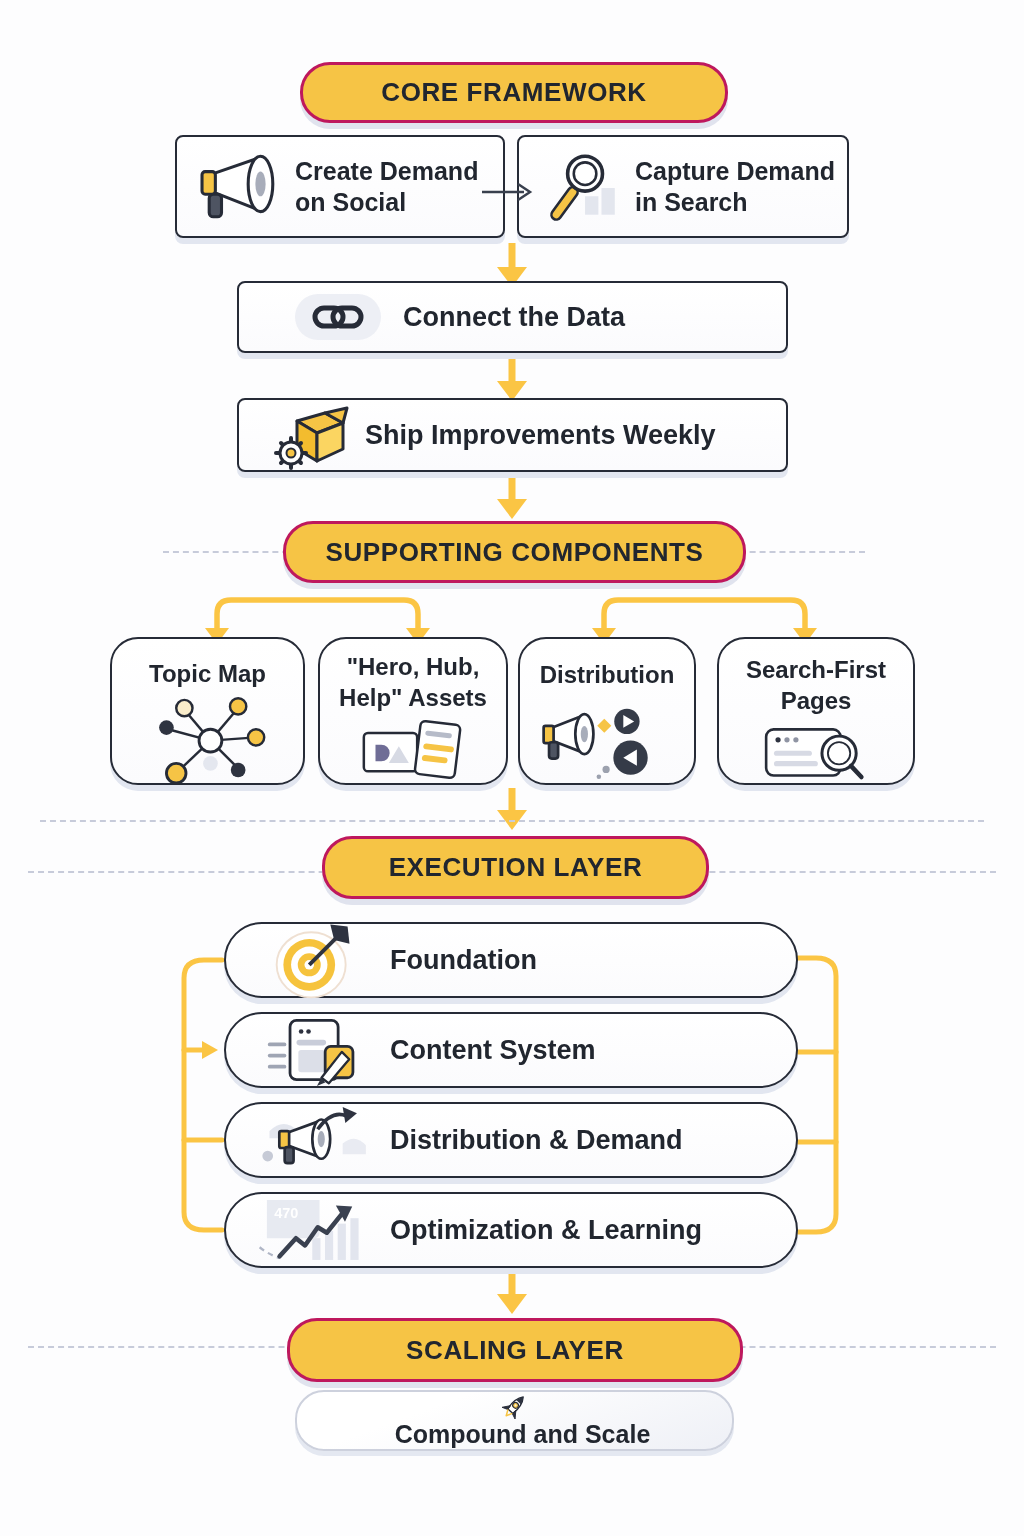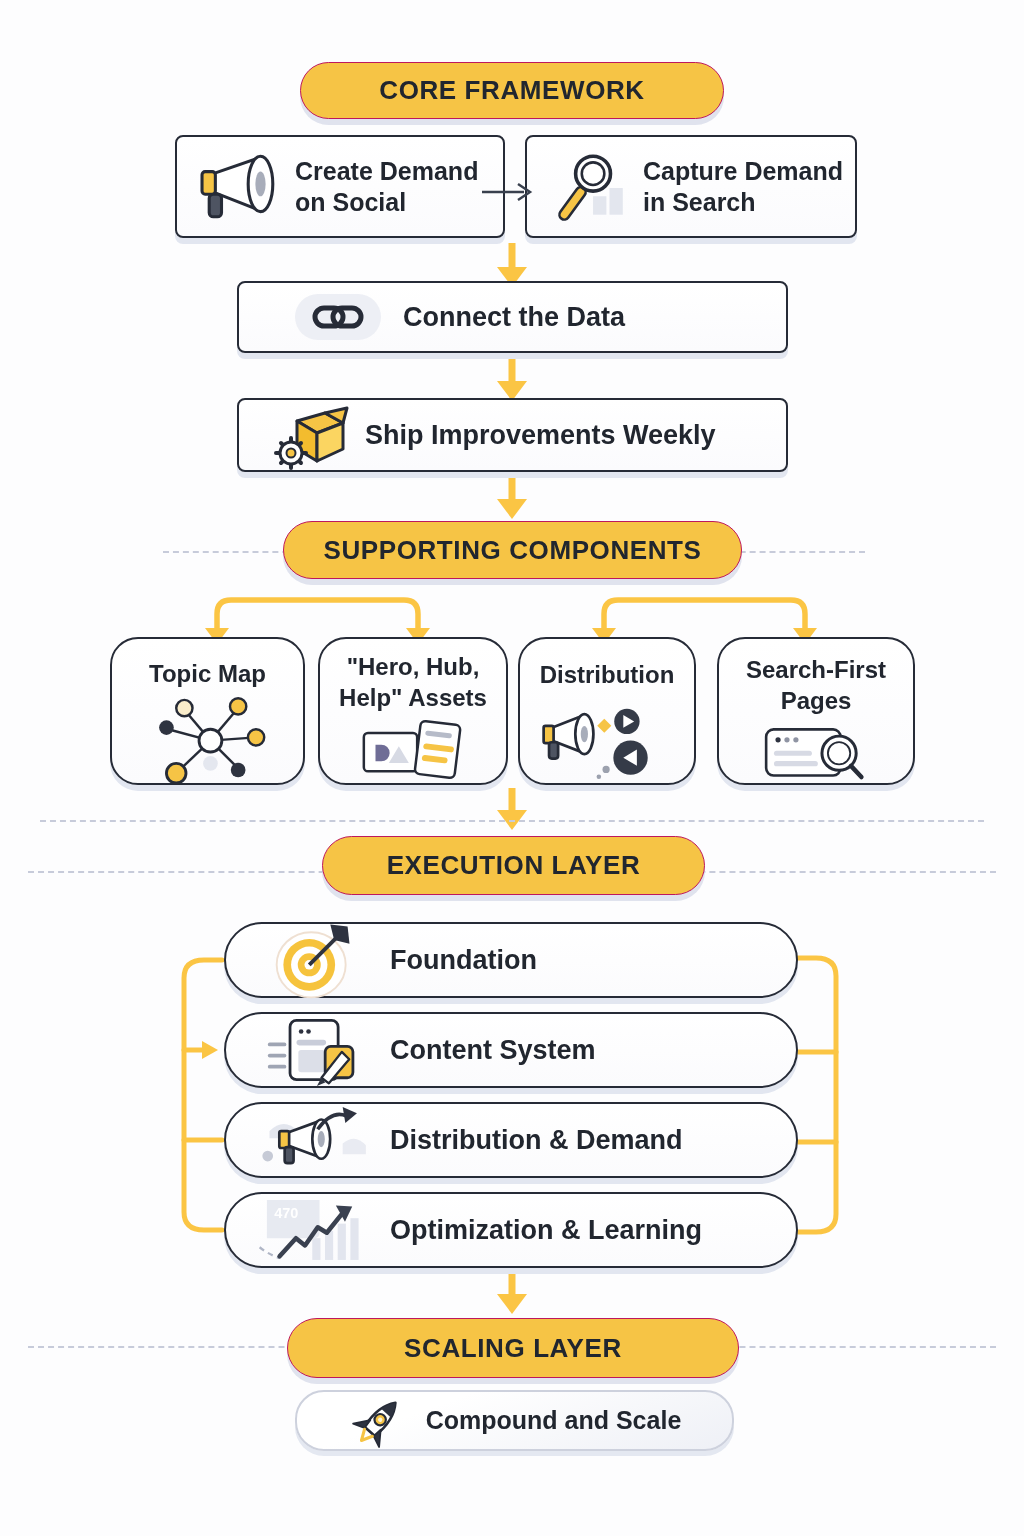--- a/index.html
+++ b/index.html
@@ -4,21 +4,21 @@
 <style>
   html,body{margin:0;padding:0;background:#fff;}
   .canvas{
     position:relative;width:1024px;height:1536px;overflow:hidden;
     background:#FDFDFE;
     font-family:"Liberation Sans",sans-serif;
     color:#21262F;
   }
   .abs{position:absolute;}
   .pill{
-    position:absolute;background:#F6C445;border:1px solid #be185d;border-radius:30px;
+    position:absolute;background:#F6C445;border:3px solid #be185d;border-radius:30px;
     display:flex;align-items:center;justify-content:center;
     font-weight:bold;font-size:26px;letter-spacing:.6px;color:#21262F;
     box-shadow:0 6px 0 rgba(213,218,232,.75);z-index:3;white-space:nowrap;
   }
   .box{
     position:absolute;background:linear-gradient(180deg,#FFFFFF,#FBFBFD);
     border:2.5px solid #262B37;border-radius:8px;
     box-shadow:0 6px 0 #E2E6F0;z-index:2;
   }
   .row{display:flex;align-items:center;}
@@ -31,21 +31,21 @@
   .card-icon{flex:1;display:flex;align-items:center;justify-content:center;}
   .layer{display:flex;align-items:center;padding-left:28px;border-radius:38px;}
   .layer-icon{width:122px;display:flex;align-items:center;justify-content:center;}
   .layer-lbl{font-weight:bold;font-size:27px;margin-left:14px;}
   .dash{position:absolute;height:0;border-top:2.5px dashed #C7CBDA;z-index:1;}
   .icon-pill{width:86px;height:46px;background:#EDEFF5;border-radius:23px;
     display:flex;align-items:center;justify-content:center;}
   .soft-pill{
     position:absolute;background:linear-gradient(160deg,#FFFFFF 30%,#EEF0F6);
     border:2px solid #CDD1DD;border-radius:29px;box-shadow:0 5px 0 #E4E8F1;
-    display:flex;align-items:center;justify-content:center;z-index:2;
+    display:flex;align-items:center;justify-content:center;z-index:2;flex-direction:column;
   }
   svg text{font-family:"Liberation Sans",sans-serif;}
 </style>
 </head>
 <body>
 
 <div class="canvas">
 
   <div class="dash" style="left:163px;top:551px;width:702px"></div>
   <div class="dash" style="left:40px;top:820px;width:944px"></div>
@@ -68,21 +68,21 @@
       <span style="display:block">Create Demand</span>
       <span style="display:block">on Social</span>
     </div>
   </div>
 
   <svg class="abs" style="left:480px;top:181px;z-index:4" width="56" height="22">
     <line x1="2" y1="11" x2="44" y2="11" stroke="#39404E" stroke-width="2.5"></line>
     <polyline points="38,3 50,11 38,19" fill="none" stroke="#39404E" stroke-width="2.5"></polyline>
   </svg>
 
-  <div class="box row" style="left:517px;top:135px;width:332px;height:103px;padding-left:22px;box-sizing:border-box;margin-left:8px;">
+  <div class="box row" style="left:517px;top:135px;width:332px;height:103px;padding-left:22px;box-sizing:border-box;">
     <svg width="84" height="80" viewBox="0 0 80 78">
       <rect x="42" y="48" width="13" height="18" fill="#E3E6EE"></rect>
       <rect x="58" y="40" width="13" height="26" fill="#E3E6EE"></rect>
       <line x1="30" y1="44" x2="14" y2="66" stroke="#262B37" stroke-width="12" stroke-linecap="round"></line>
       <line x1="30" y1="44" x2="14" y2="66" stroke="#F6C445" stroke-width="7" stroke-linecap="round"></line>
       <circle cx="42" cy="26" r="17" fill="#fff" stroke="#262B37" stroke-width="3.5"></circle>
       <circle cx="42" cy="26" r="11" fill="none" stroke="#262B37" stroke-width="2.5"></circle>
     </svg>
     <div class="lbl2" style="margin-left:10px">
       <span style="display:block">Capture Demand</span>

